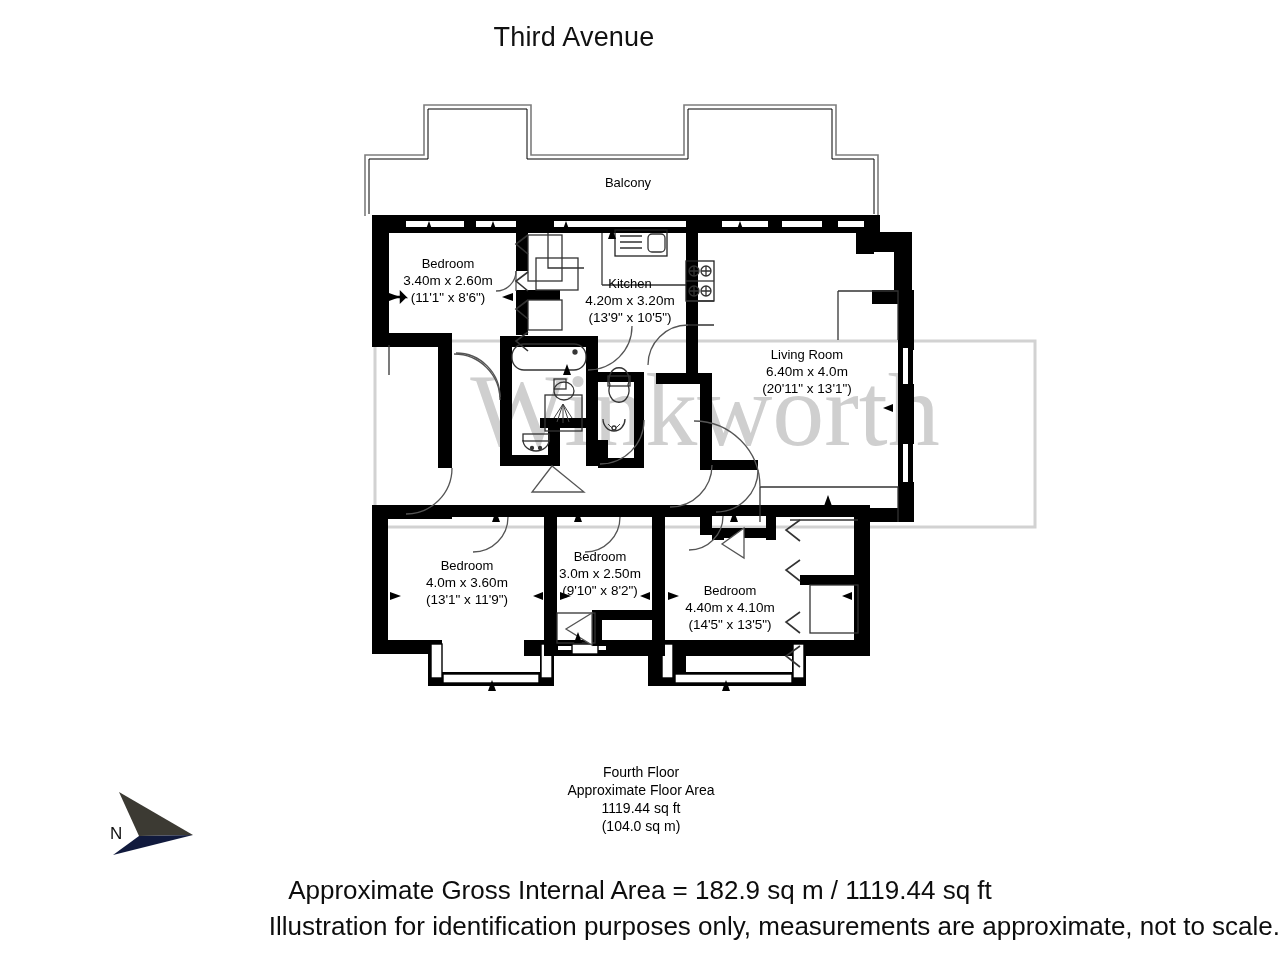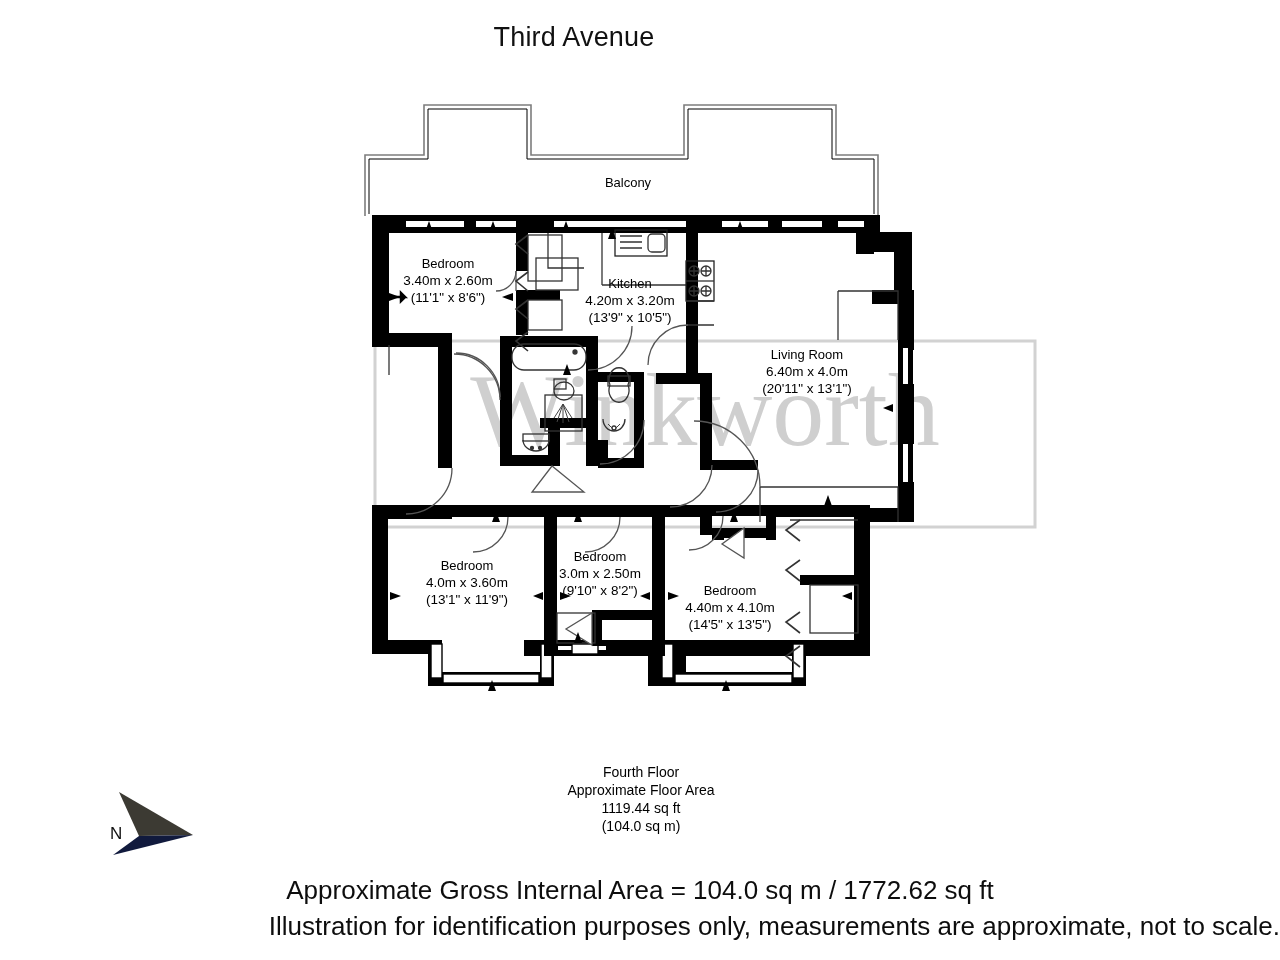--- a/index.html
+++ b/index.html
@@ -391,16 +391,16 @@
     </g>
 
     <g>
       <polygon points="119,792 193,835 139,836" fill="#3c3a33"></polygon>
       <polygon points="139,836 193,835 113,855" fill="#111a3d"></polygon>
     </g>
   </svg>
 
   <div class="compass-label">N</div>
 
-  <div class="footer l1">Approximate Gross Internal Area = 104.0 sq m / 1772.62 sq ft</div>
+  <div class="footer l1">Approximate Gross Internal Area = 182.9 sq m / 1119.44 sq ft</div>
   <div class="footer l2">Illustration for identification purposes only, measurements are approximate, not to scale.</div>
 
 </div>
 
 </body></html>

